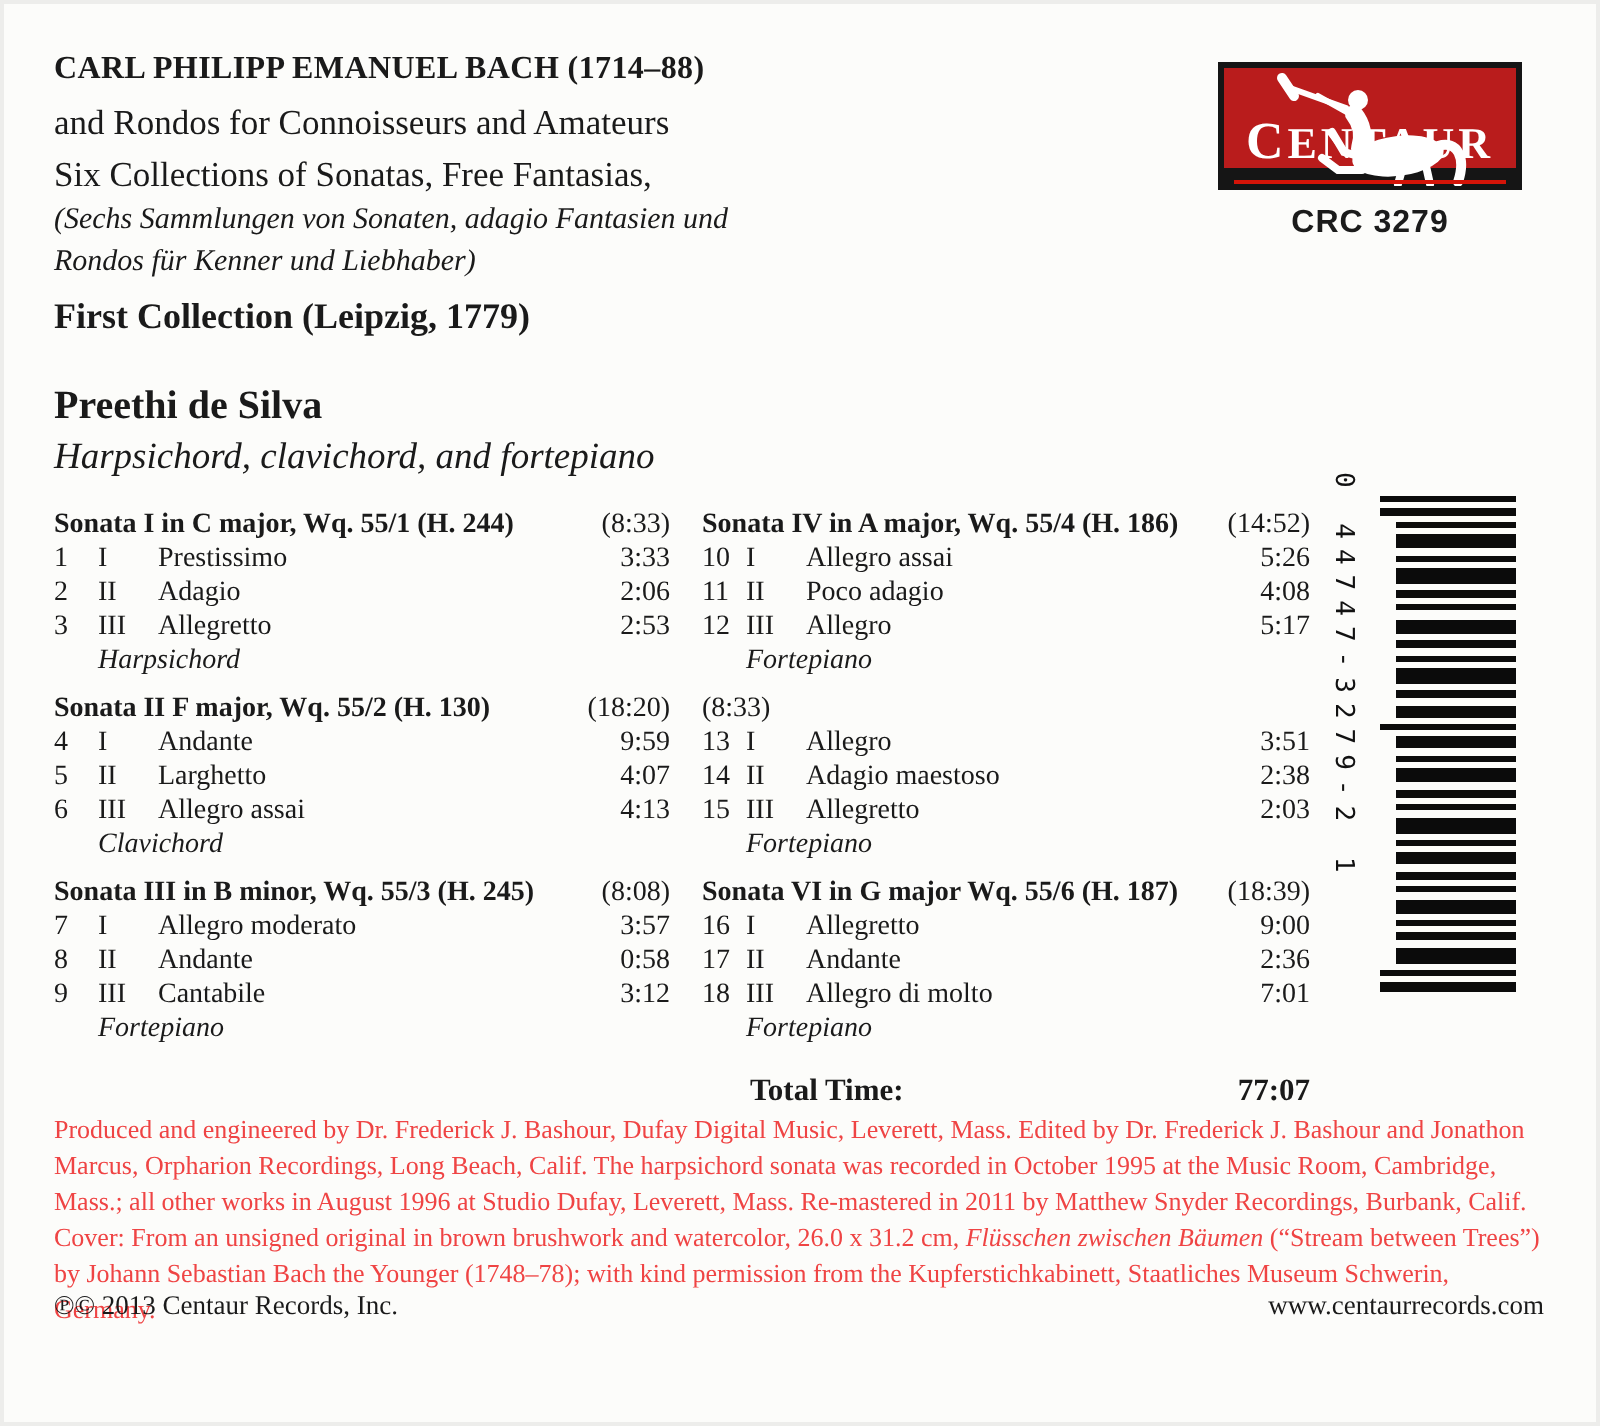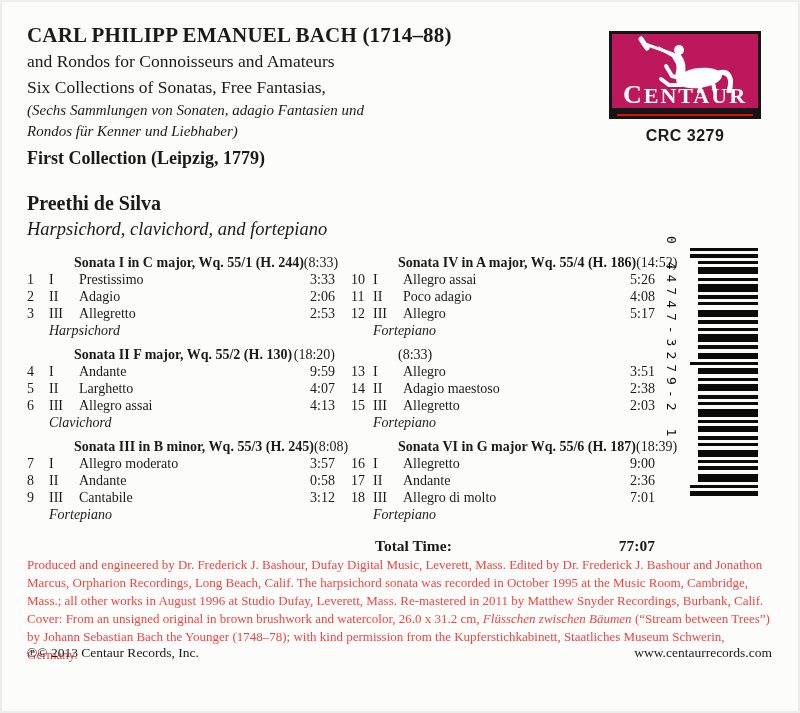--- a/index.html
+++ b/index.html
@@ -3,28 +3,28 @@
 <meta charset="utf-8">
 <style>
   * { margin:0; padding:0; box-sizing:border-box; }
   body { background:#888; font-family:"Liberation Serif","DejaVu Serif",serif; }
   .page {
     position:relative; width:800px; height:713px; background:#fcfcfa;
     color:#1a1a1a; overflow:hidden; box-shadow: inset 0 0 0 2px #ededeb;
   }
   
   .header { position:absolute; left:27px; top:22px; }
-  .h-composer { font-size:21px; font-weight:bold; line-height:26px; letter-spacing:.2px; }
+  .h-composer { font-size:16px; font-weight:bold; line-height:26px; letter-spacing:.2px; }
   .h-title { font-size:17.5px; line-height:26px; }
   .h-german { font-size:15px; font-style:italic; line-height:21px; }
   .h-collection { font-size:18px; font-weight:bold; line-height:26px; margin-top:3px; }
   
   .logo-wrap { position:absolute; left:609px; top:31px; width:152px; }
   .logo {
-    position:relative; height:88px; background:#be185d;
+    position:relative; height:64px; background:#b91c1c;
     border:3px solid #151515; border-bottom:11px solid #151515;
   }
   .logo svg { position:absolute; left:50%; top:1px; transform:translateX(-50%); }
   .logo-name {
     position:absolute; left:0; right:0; bottom:0; text-align:center;
     color:#fff; font-weight:bold; font-size:22px; letter-spacing:2px; line-height:24px;
     font-family:"Liberation Serif",serif;
   }
   .logo-name::first-letter { font-size:26px; }
   .logo-underline { position:absolute; left:5px; right:5px; bottom:-8px; height:2px; background:#d41408; }
@@ -34,21 +34,21 @@
   }
   
   .performer { position:absolute; left:27px; top:190px; }
   .p-name { font-size:20px; font-weight:bold; line-height:27px; }
   .p-instr { font-size:18.5px; font-style:italic; line-height:25px; }
   
   .tracks { position:absolute; left:27px; top:254px; width:628px; display:flex; gap:16px; }
   .col { width:308px; font-size:14px; line-height:17px; }
   .col.right { width:304px; }
   .sonata { margin-bottom:7px; }
-  .s-head { display:flex; justify-content:space-between; white-space:nowrap;margin-left:47px; }
+  .s-head { display:flex; justify-content:space-between; white-space:nowrap; }
   .s-title { font-weight:bold; }
   .trk { display:flex; }
   .t-num { width:22px; }
   .t-mov { width:30px; }
   .t-name { flex:1; }
   .s-instr { font-style:italic; margin-left:22px; }
   .total-row { display:flex; justify-content:space-between; font-weight:bold; font-size:15.5px; margin-top:14px; padding-left:24px; }
   
   .barcode { position:absolute; left:664px; top:232px; width:100px; height:292px; }
   .bc-number {

